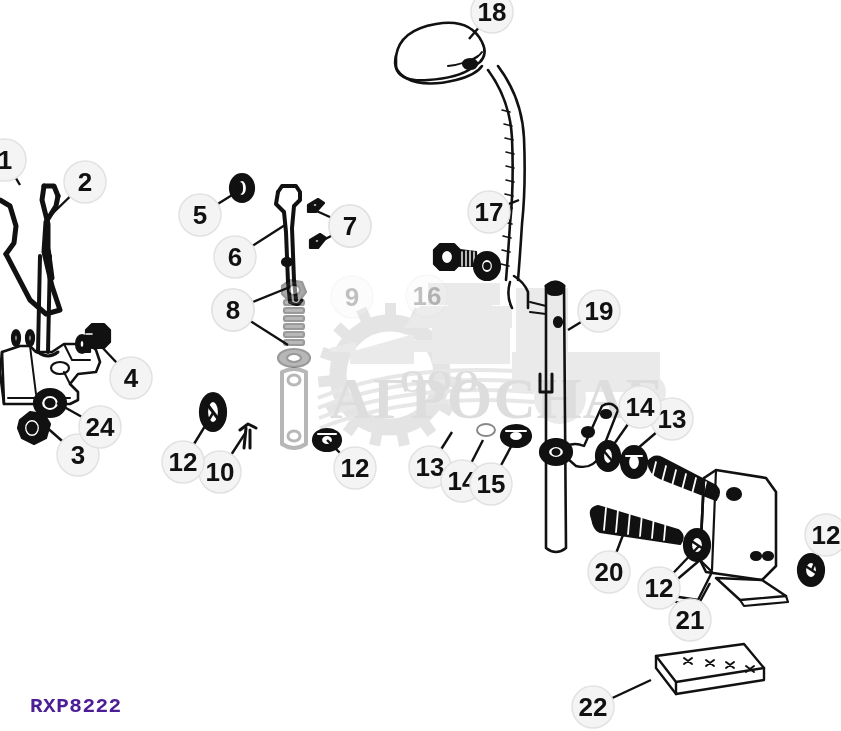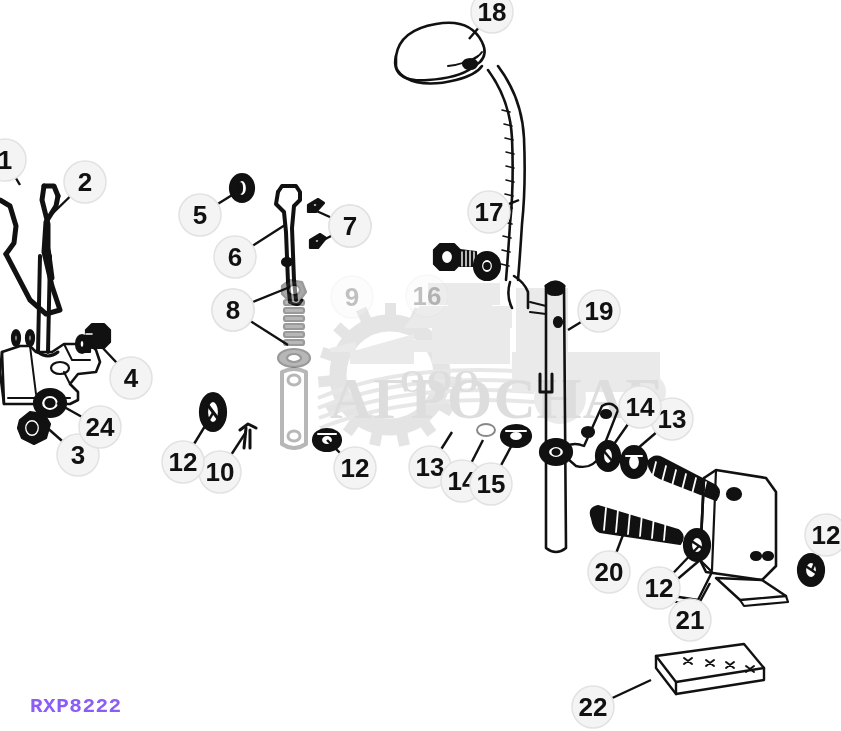--- a/index.html
+++ b/index.html
@@ -1,21 +1,21 @@
 <!DOCTYPE html>
 <html><head>
 <meta charset="utf-8">
 <style>
   html,body{margin:0;padding:0;background:#fff;}
   body{width:841px;height:731px;overflow:hidden;
        font-family:"Liberation Sans",sans-serif;}
   #stage{position:relative;width:841px;height:731px;background:#ffffff;}
   #art{position:absolute;left:0;top:0;width:841px;height:731px;}
   .partno{position:absolute;left:30px;top:695px;font-family:"Liberation Mono",monospace;
-          font-size:21px;font-weight:700;letter-spacing:.5px;color:#8b5cf6;}
+          font-size:21px;font-weight:700;letter-spacing:.5px;color:#4c1d95;}
   .wm{position:absolute;pointer-events:none;}
 </style>
 </head>
 <body>
 
 <div id="stage">
 
   <svg id="art" viewBox="0 0 841 731">
     <defs>
       <g id="wm-gear">

